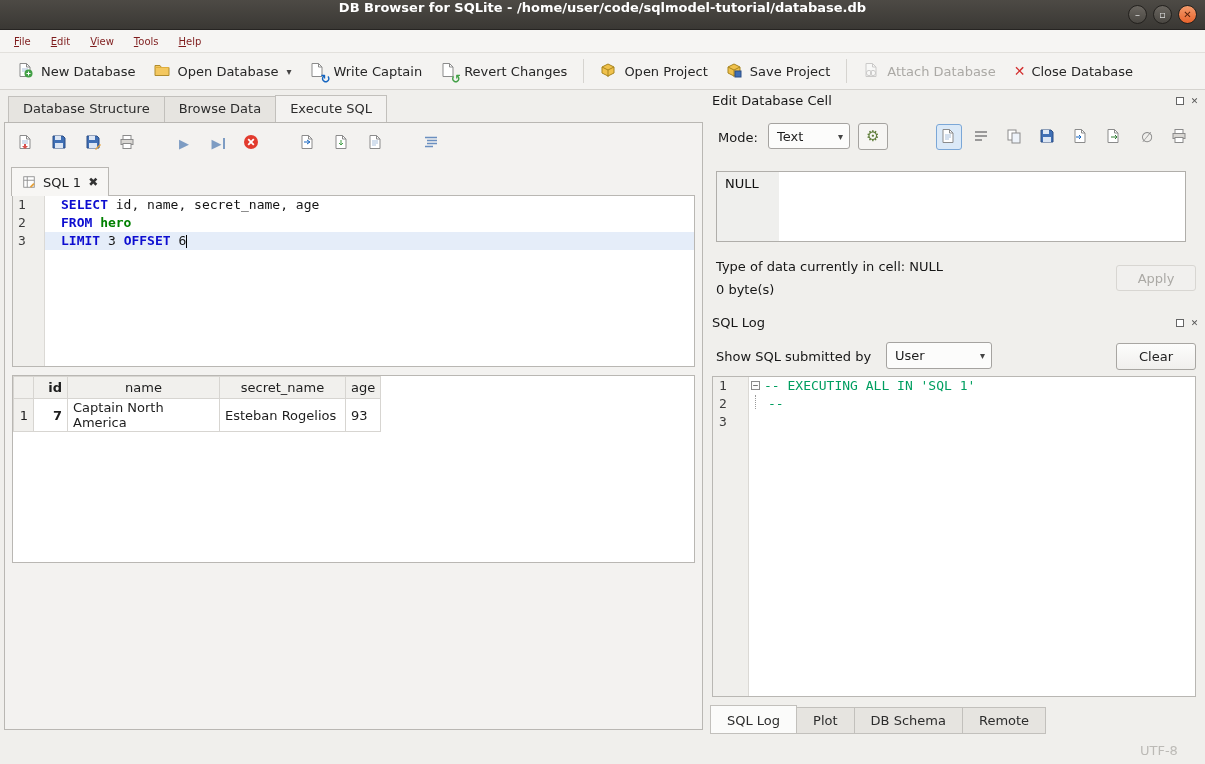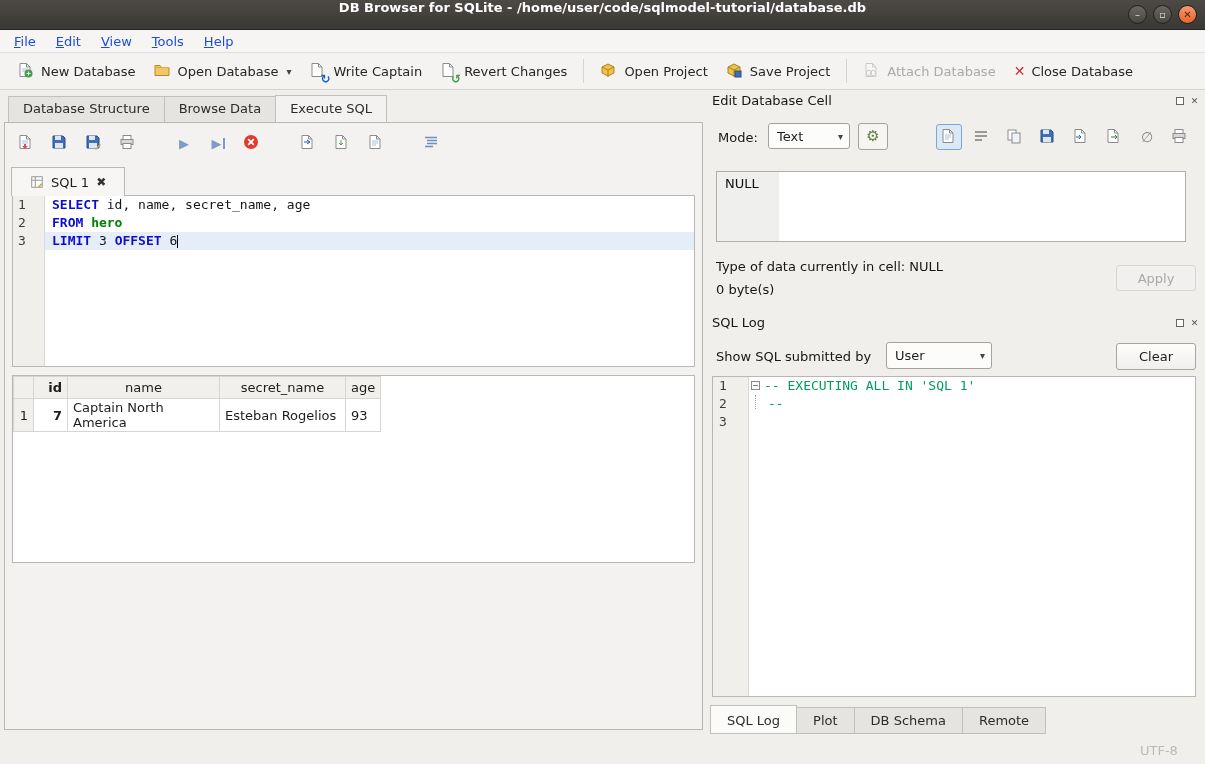--- a/index.html
+++ b/index.html
@@ -14,21 +14,21 @@
   .titlebar .title { color:#fff; font-weight:bold; font-size:13px; }
   .winbtns { position:absolute; right:8px; top:5px; display:flex; gap:6px; }
   .winbtn { width:19px; height:19px; border-radius:50%; border:1px solid #23211e;
     background:linear-gradient(#6a6660,#4a4742); color:#ddd; font-size:10px;
     display:flex; align-items:center; justify-content:center; line-height:1; }
   .winbtn.close { background:linear-gradient(#f39b6c,#e8632c); color:#57200a; font-weight:bold; }
 
   
   .menubar { position:absolute; left:0; top:30px; width:100%; height:23px;
     background:#f6f5f3; border-bottom:1px solid #e2e0dc; display:flex; align-items:center; padding-left:4px; }
-  .menu-item { padding:3px 10px; font-size:13px; color:#1d4ed8; }
+  .menu-item { padding:3px 10px; font-size:10px; color:#7f1d1d; }
   .menu-item::first-letter { text-decoration:underline; }
 
   
   .toolbar { position:absolute; left:0; top:53px; width:100%; height:37px;
     background:#f4f3f1; border-bottom:1px solid #d5d3cf; display:flex; align-items:center; padding-left:8px; }
   .tb-btn { display:flex; align-items:center; gap:6px; padding:5px 9px; border-radius:3px; color:#262626; }
   .tb-btn.disabled { color:#aba9a5; }
   .tb-btn.disabled svg { opacity:.45; }
   .tb-sep { width:1px; height:24px; background:#d6d4d0; margin:0 7px; }
   .ic { position:relative; width:18px; height:18px; display:inline-block; }
@@ -48,29 +48,29 @@
     border:1px solid #b9b7b3; background:#f3f2f0; }
 
   .sql-toolbar { position:absolute; left:10px; top:7px; height:26px; display:flex; align-items:center; gap:12px; }
   .sql-toolbar .gap { width:10px; }
   .icon-btn { width:22px; height:22px; display:flex; align-items:center; justify-content:center; border-radius:3px; position:relative; }
   .play { color:#7d9cc3; font-size:13px; line-height:1; }
   .playbar { display:inline-block; width:2px; height:11px; background:#7d9cc3; margin-left:1px; }
 
   .sql-subtab { position:absolute; left:6px; top:44px; height:29px; background:#f7f6f4;
     border:1px solid #b9b7b3; border-bottom:none; display:flex; align-items:center; gap:7px;
-    padding:0 18px; z-index:2; }
+    padding:0 10px; z-index:2; }
   .sql-subtab .xclose { font-size:12px; color:#333; font-weight:bold; }
 
   .editor { position:absolute; left:7px; top:72px; width:683px; height:172px;
     background:#fff; border:1px solid #b9b7b3; font-family:"DejaVu Sans Mono","Liberation Mono",monospace; }
   .gutter-bg { position:absolute; left:0; top:0; width:32px; height:100%; background:#f0efec; border-right:1px solid #dbd9d5; }
   .ed-line { position:relative; display:flex; height:18px; line-height:18px; font-size:13px; }
   .ed-line .ln { width:32px; padding-left:5px; color:#3c3c3c; flex:none; }
-  .ed-line .code { flex:1; padding-left:7px; white-space:pre; color:#151515; }
+  .ed-line .code { flex:1; padding-left:16px; white-space:pre; color:#151515; }
   .ed-line.current .code { background:#e5edf9; }
   .kw { color:#0d0dd0; font-weight:bold; }
   .tblname { color:#008000; font-weight:bold; }
   .caret-bar { display:inline-block; width:1px; height:13px; background:#000; vertical-align:middle; }
 
   .results { position:absolute; left:7px; top:252px; width:683px; height:188px; background:#fff; border:1px solid #b9b7b3; }
   .results table { border-collapse:collapse; font-size:13px; }
   .results th, .results td { border:1px solid #d7d5d1; height:22px; padding:1px 5px; }
   .results th { background:#f1f0ed; font-weight:normal; text-align:center; }
   .results td.gut, .results th.gut { background:#f1f0ed; width:20px; text-align:right; }

